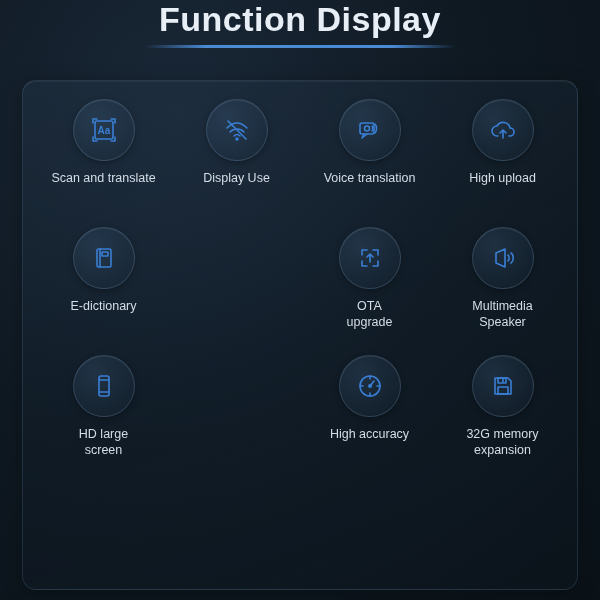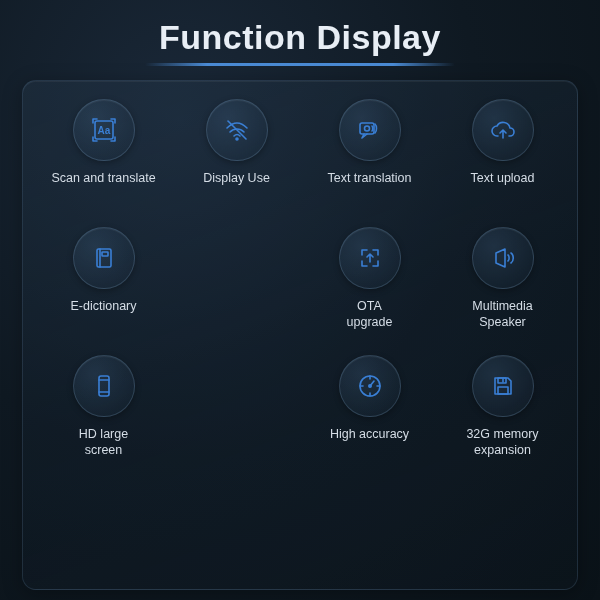--- a/index.html
+++ b/index.html
@@ -9,21 +9,20 @@
     background: radial-gradient(ellipse at 30% 20%, #1a2838 0%, #0f1922 50%, #0a1218 100%);
     font-family: -apple-system, BlinkMacSystemFont, "Segoe UI", Arial, sans-serif;
     overflow: hidden;
     position: relative;
   }
   .title {
     text-align: center;
     color: #e8eef5;
     font-size: 34px;
     font-weight: 700;
-    padding-top: 18px;
     letter-spacing: 0.5px;
   }
   .title-underline {
     width: 310px;
     height: 3px;
     background: linear-gradient(90deg, rgba(60,120,200,0) 0%, rgba(80,150,230,0.9) 20%, rgba(80,150,230,0.9) 80%, rgba(60,120,200,0) 100%);
     margin: 6px auto 0;
     border-radius: 2px;
   }
   .panel {
@@ -102,29 +101,29 @@
           </svg>
         </div>
         <div class="label">Display Use</div>
       </div>
       <div class="cell">
         <div class="icon-ring">
           <svg viewBox="0 0 30 30">
             <use href="#voice-translation-icon"></use>
           </svg>
         </div>
-        <div class="label">Text translation</div>
+        <div class="label">Voice translation</div>
       </div>
       <div class="cell">
         <div class="icon-ring">
           <svg viewBox="0 0 30 30">
             <use href="#cloud-upload-icon"></use>
           </svg>
         </div>
-        <div class="label">Text upload</div>
+        <div class="label">High upload</div>
       </div>
       <div class="cell">
         <div class="icon-ring">
           <svg viewBox="0 0 30 30">
             <use href="#dictionary-icon"></use>
           </svg>
         </div>
         <div class="label">E-dictionary</div>
       </div>
       <div class="cell"></div>

